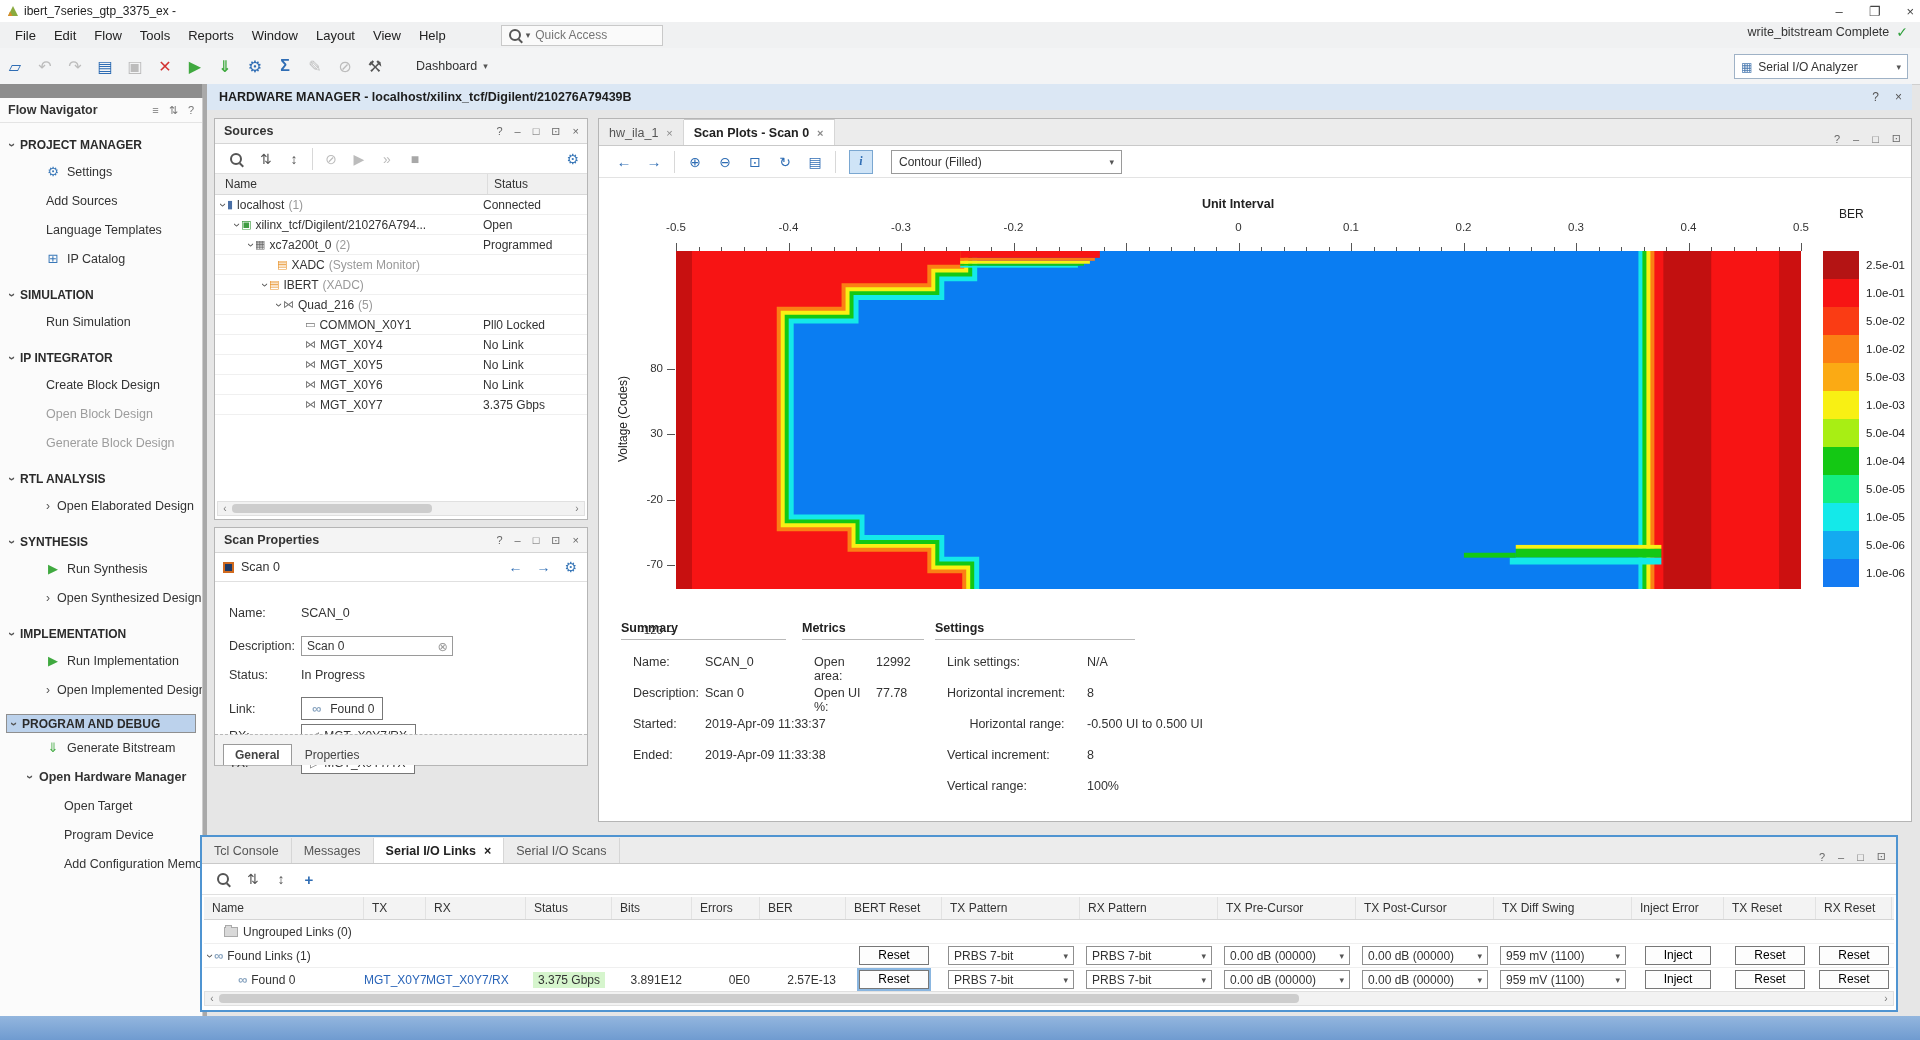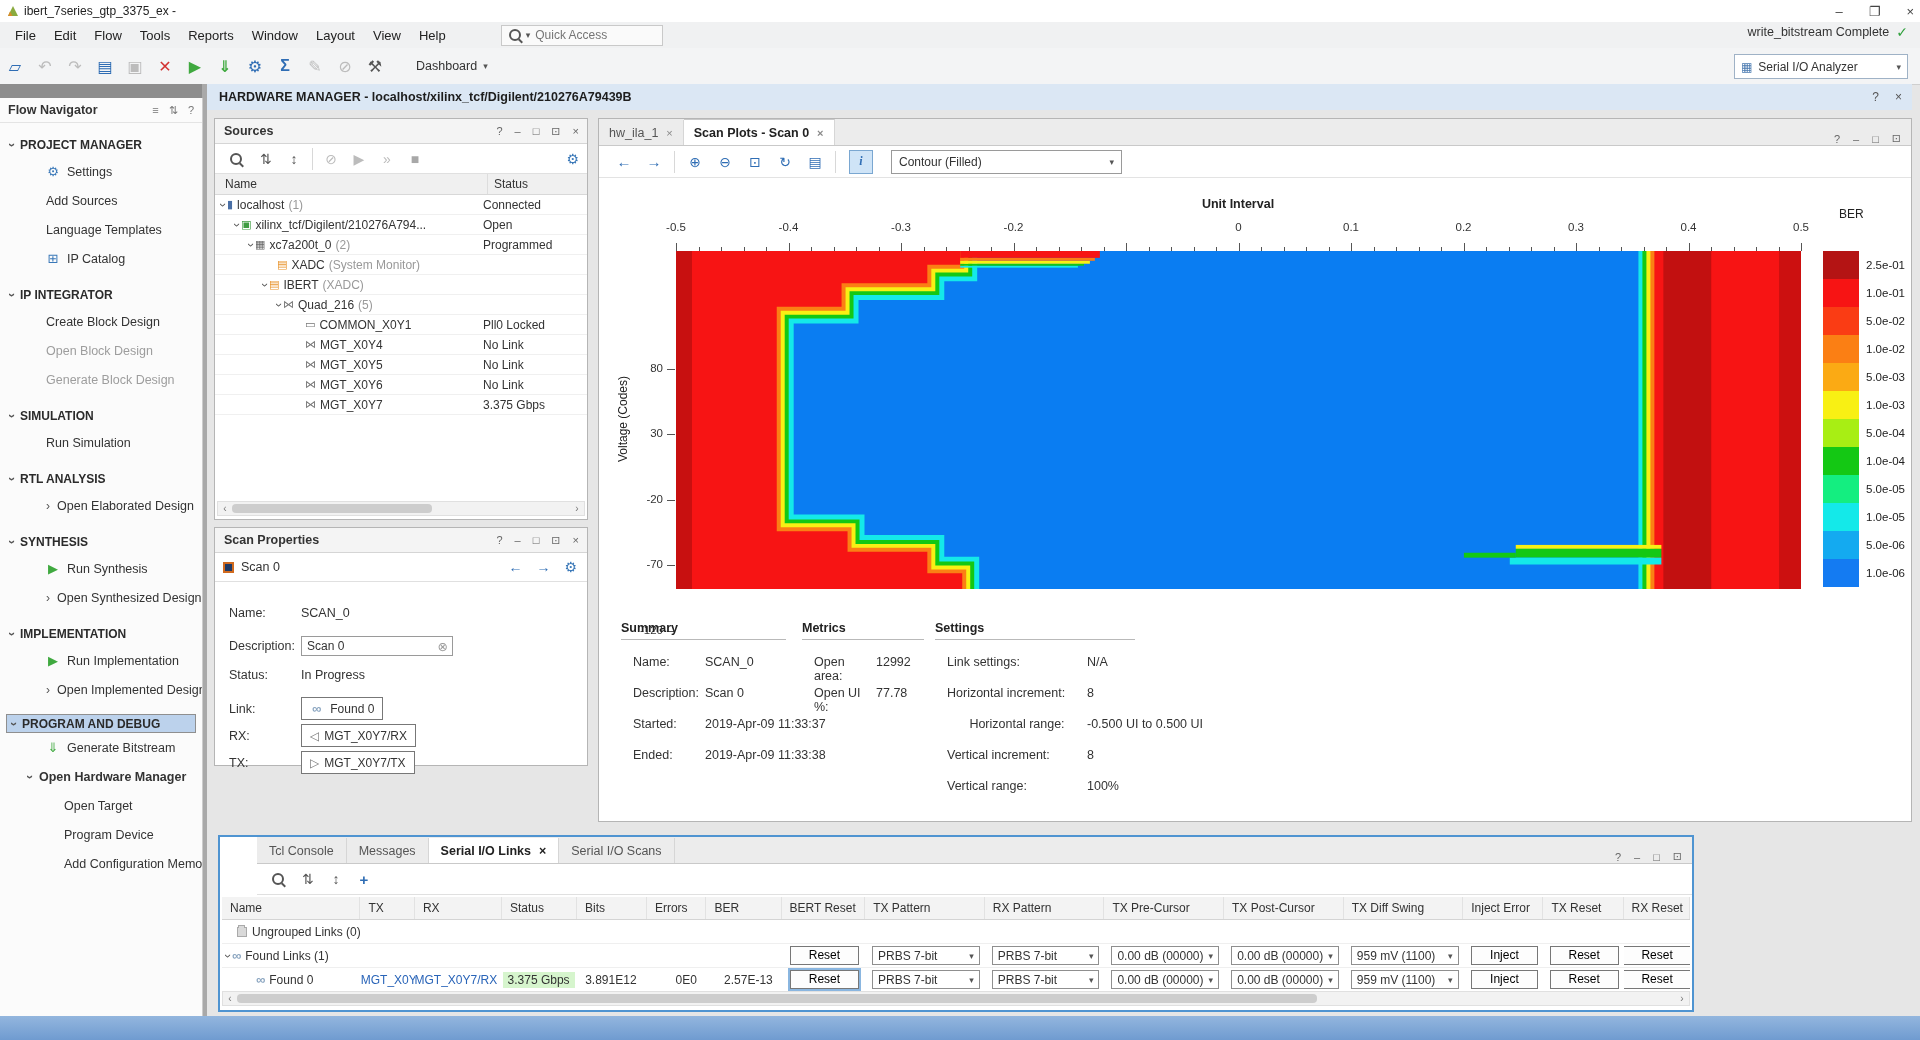--- a/index.html
+++ b/index.html
@@ -225,39 +225,39 @@
             <span>Language Templates</span>
           </div>
           <div class="fn-item">
             <span class="fn-ic" style="color: rgb(58, 120, 184);">⊞</span>
             <span>IP Catalog</span>
           </div>
         </div>
         <div class="fn-section">
           <div class="fn-sec-head">
             <span class="chev">›</span>
+            <span>SIMULATION</span>
+          </div>
+          <div class="fn-item">
+            <span>Run Simulation</span>
+          </div>
+        </div>
+        <div class="fn-section">
+          <div class="fn-sec-head">
+            <span class="chev">›</span>
             <span>IP INTEGRATOR</span>
           </div>
           <div class="fn-item">
             <span>Create Block Design</span>
           </div>
           <div class="fn-item dis">
             <span>Open Block Design</span>
           </div>
           <div class="fn-item dis">
             <span>Generate Block Design</span>
-          </div>
-        </div>
-        <div class="fn-section">
-          <div class="fn-sec-head">
-            <span class="chev">›</span>
-            <span>SIMULATION</span>
-          </div>
-          <div class="fn-item">
-            <span>Run Simulation</span>
           </div>
         </div>
         <div class="fn-section">
           <div class="fn-sec-head">
             <span class="chev">›</span>
             <span>RTL ANALYSIS</span>
           </div>
           <div class="fn-item">
             <span class="chev-r">›</span>
             <span>Open Elaborated Design</span>
@@ -504,20 +504,24 @@
         <span style="color:#777">◁</span>
         <span>MGT_X0Y7/RX</span>
       </span>
     </div>
     <div class="sp-row" style="top:223px">
       <span class="sp-lab">TX:</span>
       <span class="sp-btn">
         <span style="color:#777">▷</span>
         <span>MGT_X0Y7/TX</span>
       </span>
+    </div>
+    <div id="sp-tabs">
+      <span class="sp-tab on">General</span>
+      <span class="sp-tab">Properties</span>
     </div>
   </div>
 
   <div class="abs panel" style="left:598px;top:118px;width:1314px;height:704px;">
     <div class="tabbar">
       <div class="tab">
         <span>hw_ila_1</span>
         <span class="x">×</span>
       </div>
       <div class="tab on">
@@ -756,21 +760,21 @@
           <span style="width: 140px; display: inline-block;">Vertical increment:</span>
           <span>8</span>
         </div>
         <div class="info-row abs" style="left: 348px; top: 660px;">
           <span style="width: 140px; display: inline-block;">Vertical range:</span>
           <span>100%</span>
         </div>
       </div>
   </div>
 
-  <div class="abs panel" id="bottom" style="left:218px;top:835px;width:1476px;height:177px;padding-left:37px;">
+  <div class="abs panel" id="bottom" style="left:200px;top:835px;width:1698px;height:177px;">
     <div class="tabbar" id="btabs">
         <div class="btab">
           <span>Tcl Console</span>
         </div>
         <div class="btab">
           <span>Messages</span>
         </div>
         <div class="btab on">
           <span>Serial I/O Links</span>
           <span class="x">×</span>

